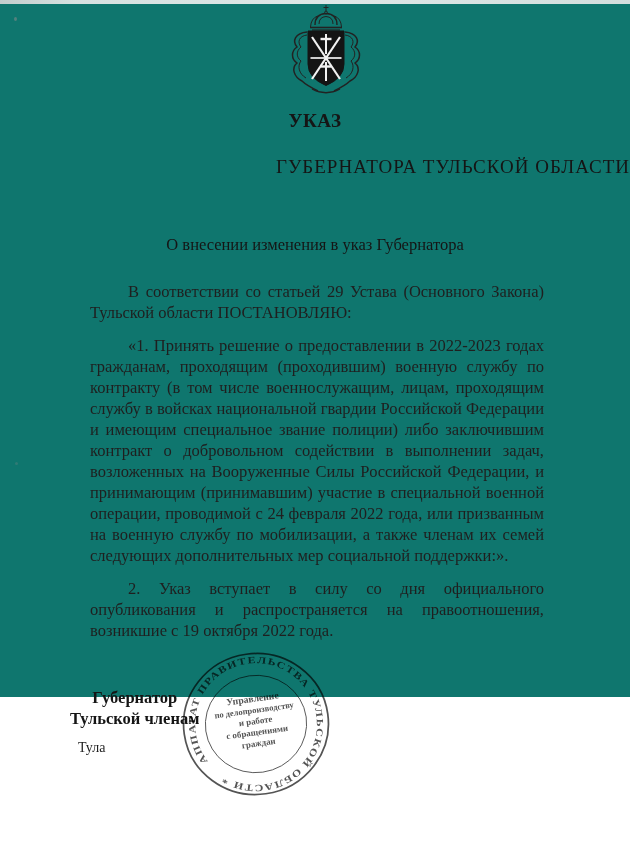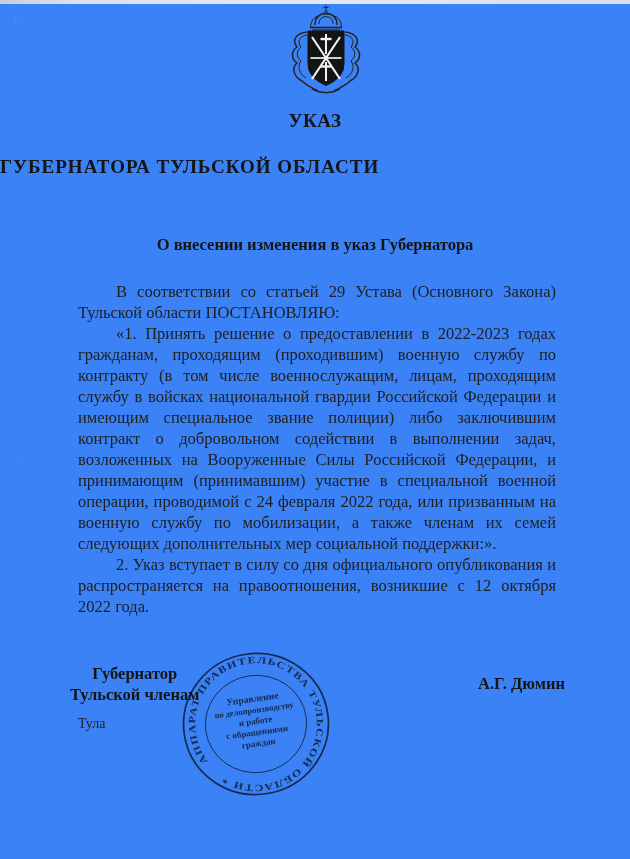--- a/index.html
+++ b/index.html
@@ -4,58 +4,58 @@
 <style>
   html, body { margin: 0; padding: 0; }
   body {
     width: 630px; height: 859px;
     background: #ffffff;
     position: relative;
     overflow: hidden;
     font-family: "Liberation Serif", "DejaVu Serif", serif;
     color: #1f1f1f;
   }
-  .page { position: relative; width: 630px; height: 859px; background:#3b82f6; }
+  .page { position: relative; width: 630px; height: 697px; background:#0f766e; }
 
   .scan-edge {
     position: absolute; top: 0; left: 0; right: 0; height: 4px;
     background: linear-gradient(90deg, #d7d7d7, #ededed 12%, #f4f4f4 55%, #e9e9e9);
     opacity: .9;
   }
   .speck { position: absolute; border-radius: 50%; background: #8a8a8a; }
   .speck.s1 { left: 14px; top: 17px; width: 3px; height: 4px; opacity: .55; }
   .speck.s2 { left: 15px; top: 462px; width: 3px; height: 3px; opacity: .28; }
 
   .emblem-wrap { position: absolute; left: 281px; top: 4px; width: 90px; height: 92px; }
 
   .doc-type {
     margin: 0; padding-top: 110px;
     text-align: center;
     font-size: 19px; font-weight: bold; letter-spacing: .5px;
     color: #151515;
   }
   .issuer {
     margin: 24px 0 0 0;
-    text-align: left;
-    font-size: 19px; font-weight: bold; letter-spacing: 1px;
+    text-align: right;
+    font-size: 19px; font-weight: normal; letter-spacing: 1px;
     color: #151515;
   }
   .subject {
     margin-top: 56px;
     text-align: center;
-    font-size: 16.5px; font-weight: bold; line-height: 21px;
+    font-size: 16.5px; font-weight: normal; line-height: 21px;
     color: #151515;
   }
   .body-text {
     margin: 26px 74px 0 78px;
     font-size: 16.5px; line-height: 21px;
     text-align: justify;
     color: #1f1f1f;
   }
-  .body-text p { margin: 0; text-indent: 38px; }
+  .body-text p { margin: 12px; text-indent: 38px; }
 
   .sign-row {
     margin: 46px 65px 0 70px;
     display: flex; justify-content: space-between; align-items: flex-start;
   }
   .sign-title {
     font-size: 16.5px; font-weight: bold; line-height: 21px; text-align: center;
     color: #151515;
   }
   .sign-name {
@@ -129,29 +129,28 @@
   <h1 class="doc-type">УКАЗ</h1>
   <h2 class="issuer">ГУБЕРНАТОРА ТУЛЬСКОЙ ОБЛАСТИ</h2>
 
   <div class="subject">
     <div>О внесении изменения в указ Губернатора</div>
   </div>
 
   <div class="body-text">
     <p>В соответствии со статьей 29 Устава (Основного Закона) Тульской области ПОСТАНОВЛЯЮ:</p>
     <p>«1. Принять решение о предоставлении в 2022-2023 годах гражданам, проходящим (проходившим) военную службу по контракту (в том числе военнослужащим, лицам, проходящим службу в войсках национальной гвардии Российской Федерации и имеющим специальное звание полиции) либо заключившим контракт о добровольном содействии в выполнении задач, возложенных на Вооруженные Силы Российской Федерации, и принимающим (принимавшим) участие в специальной военной операции, проводимой с 24 февраля 2022 года, или призванным на военную службу по мобилизации, а также членам их семей следующих дополнительных мер социальной поддержки:».</p>
-    <p>2. Указ вступает в силу со дня официального опубликования и распространяется на правоотношения, возникшие с 12 октября 2022 года.</p>
+    <p>2. Указ вступает в силу со дня официального опубликования и распространяется на правоотношения, возникшие с 19 октября 2022 года.</p>
   </div>
 
   <div class="sign-row">
     <div class="sign-title">
       <div>Губернатор</div>
       <div>Тульской членам</div>
     </div>
-    <div class="sign-name">А.Г. Дюмин</div>
   </div>
 
   <div class="footer">
     <div class="footer-city">Тула</div>
 
   </div>
 
   <div class="stamp">
     <svg viewBox="0 0 150 146" width="152" height="148" aria-hidden="true">
       <g transform="rotate(-8 75 73)">

